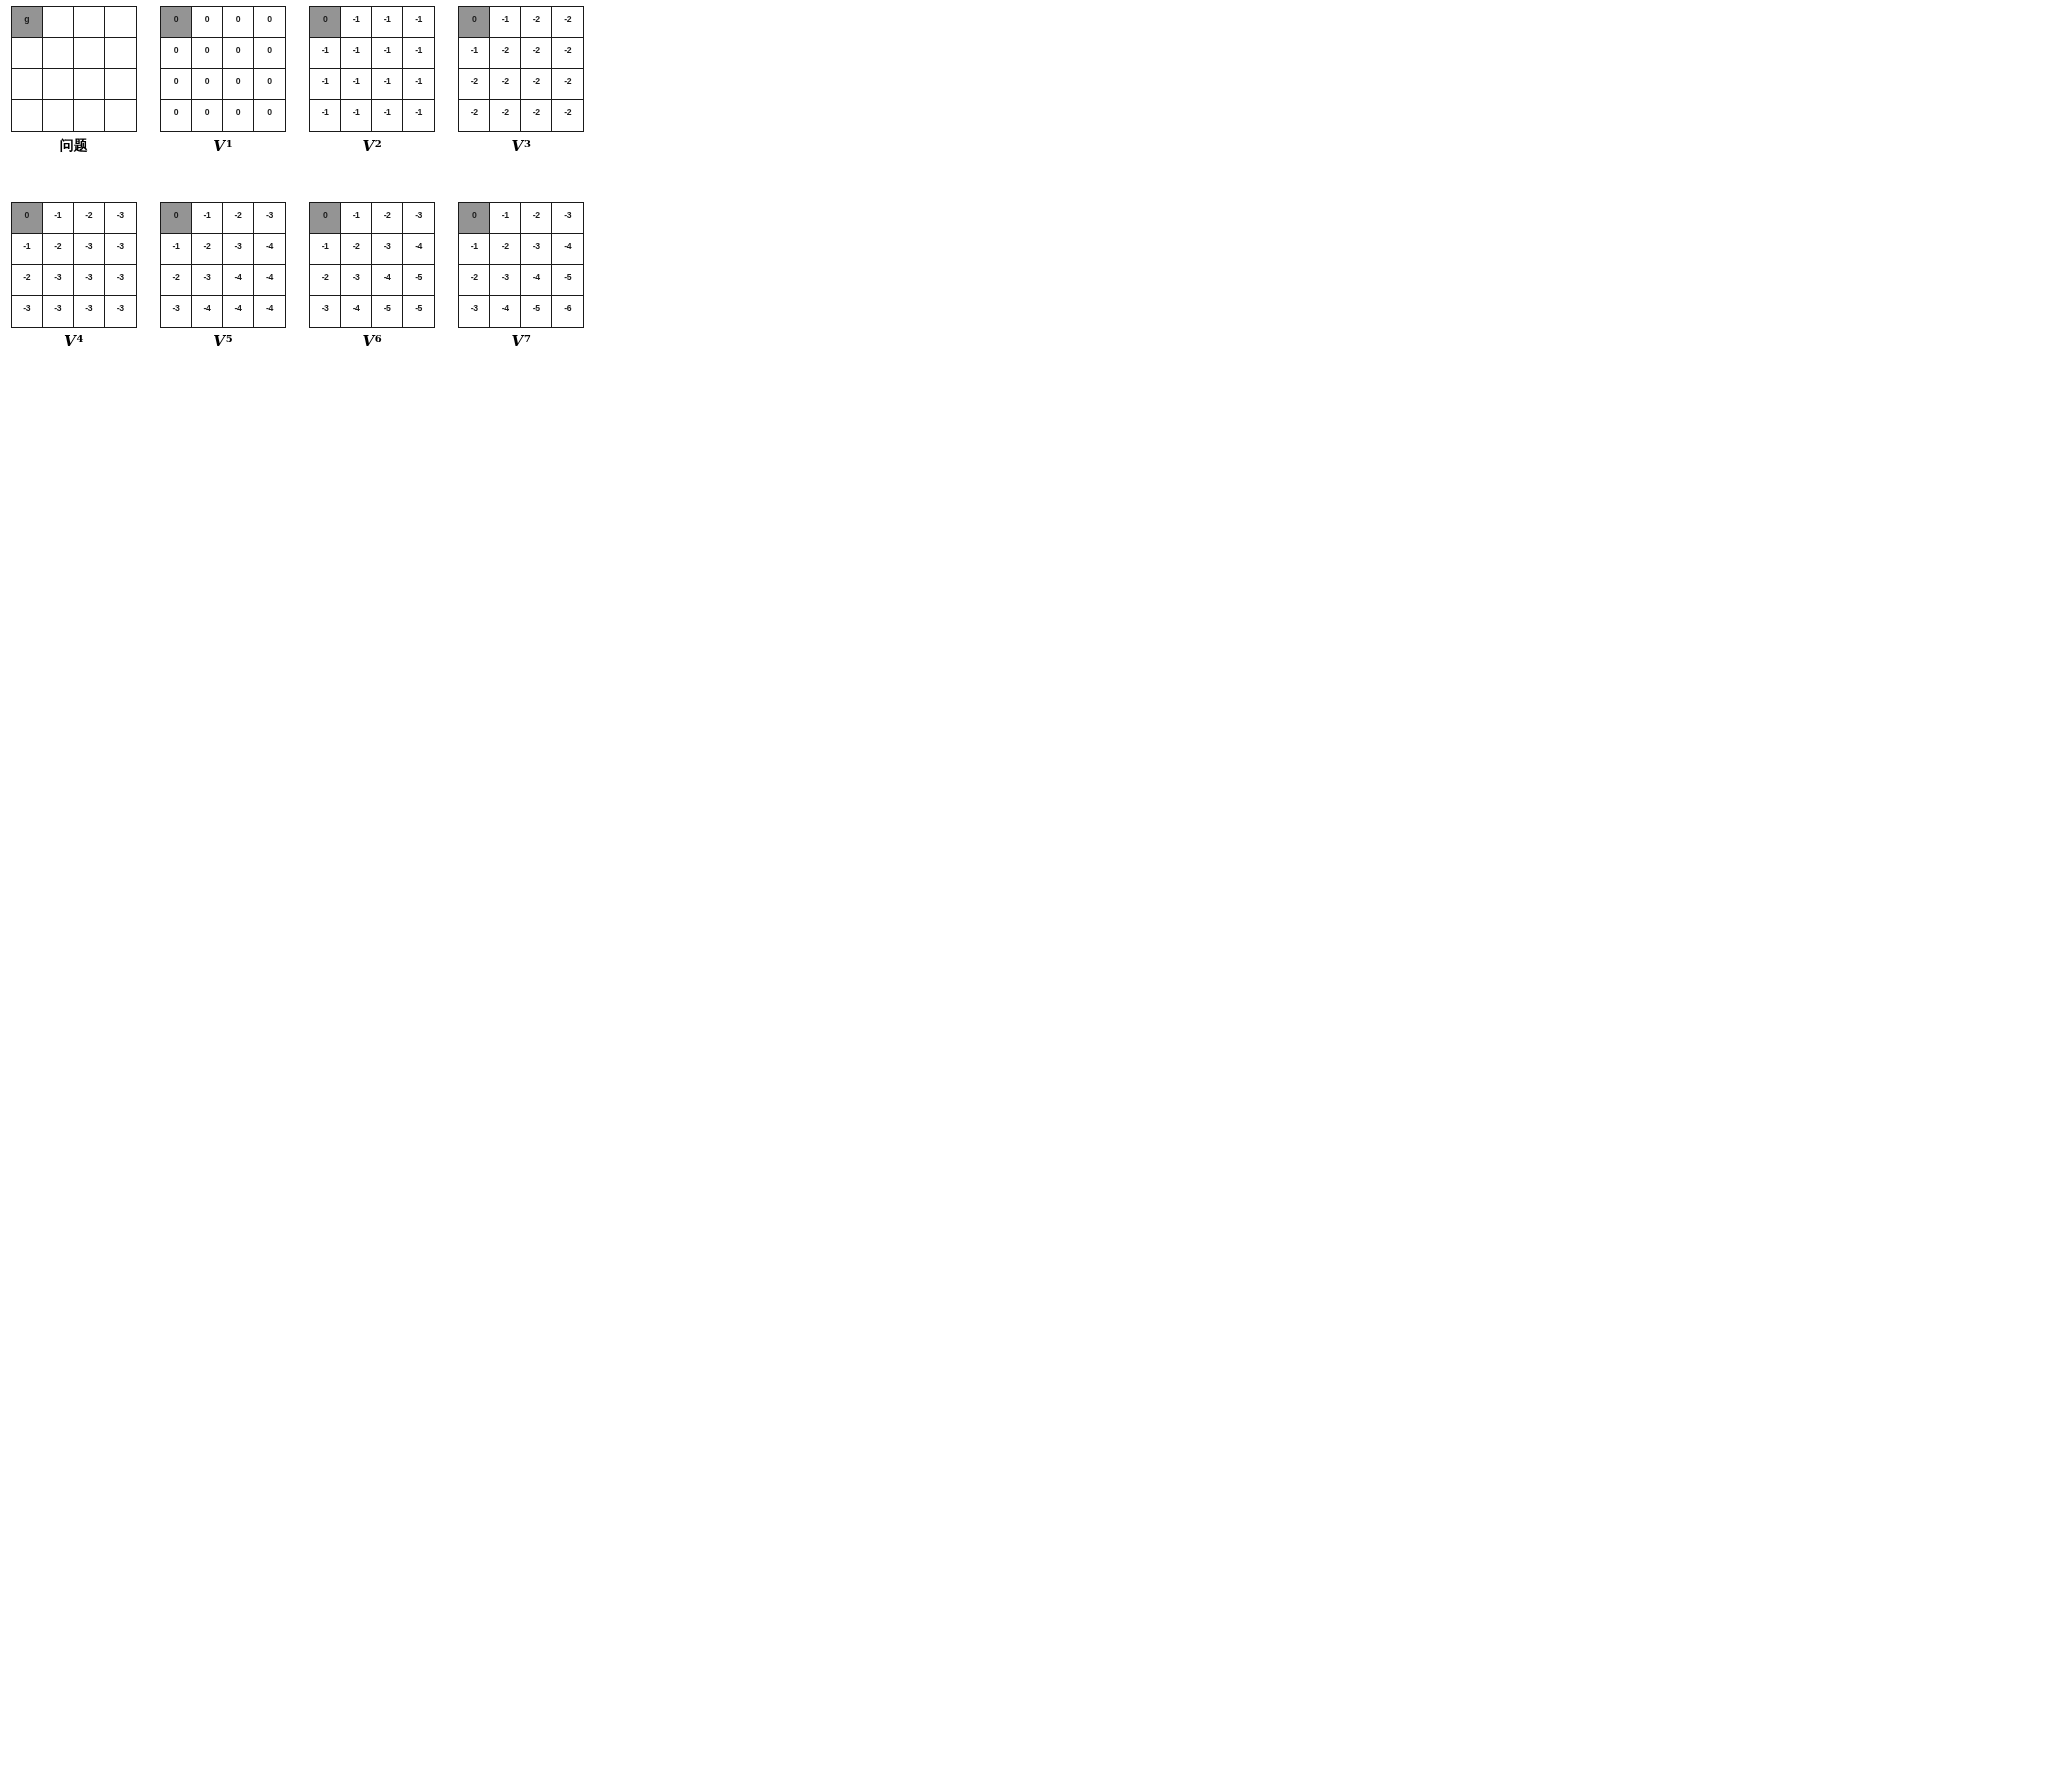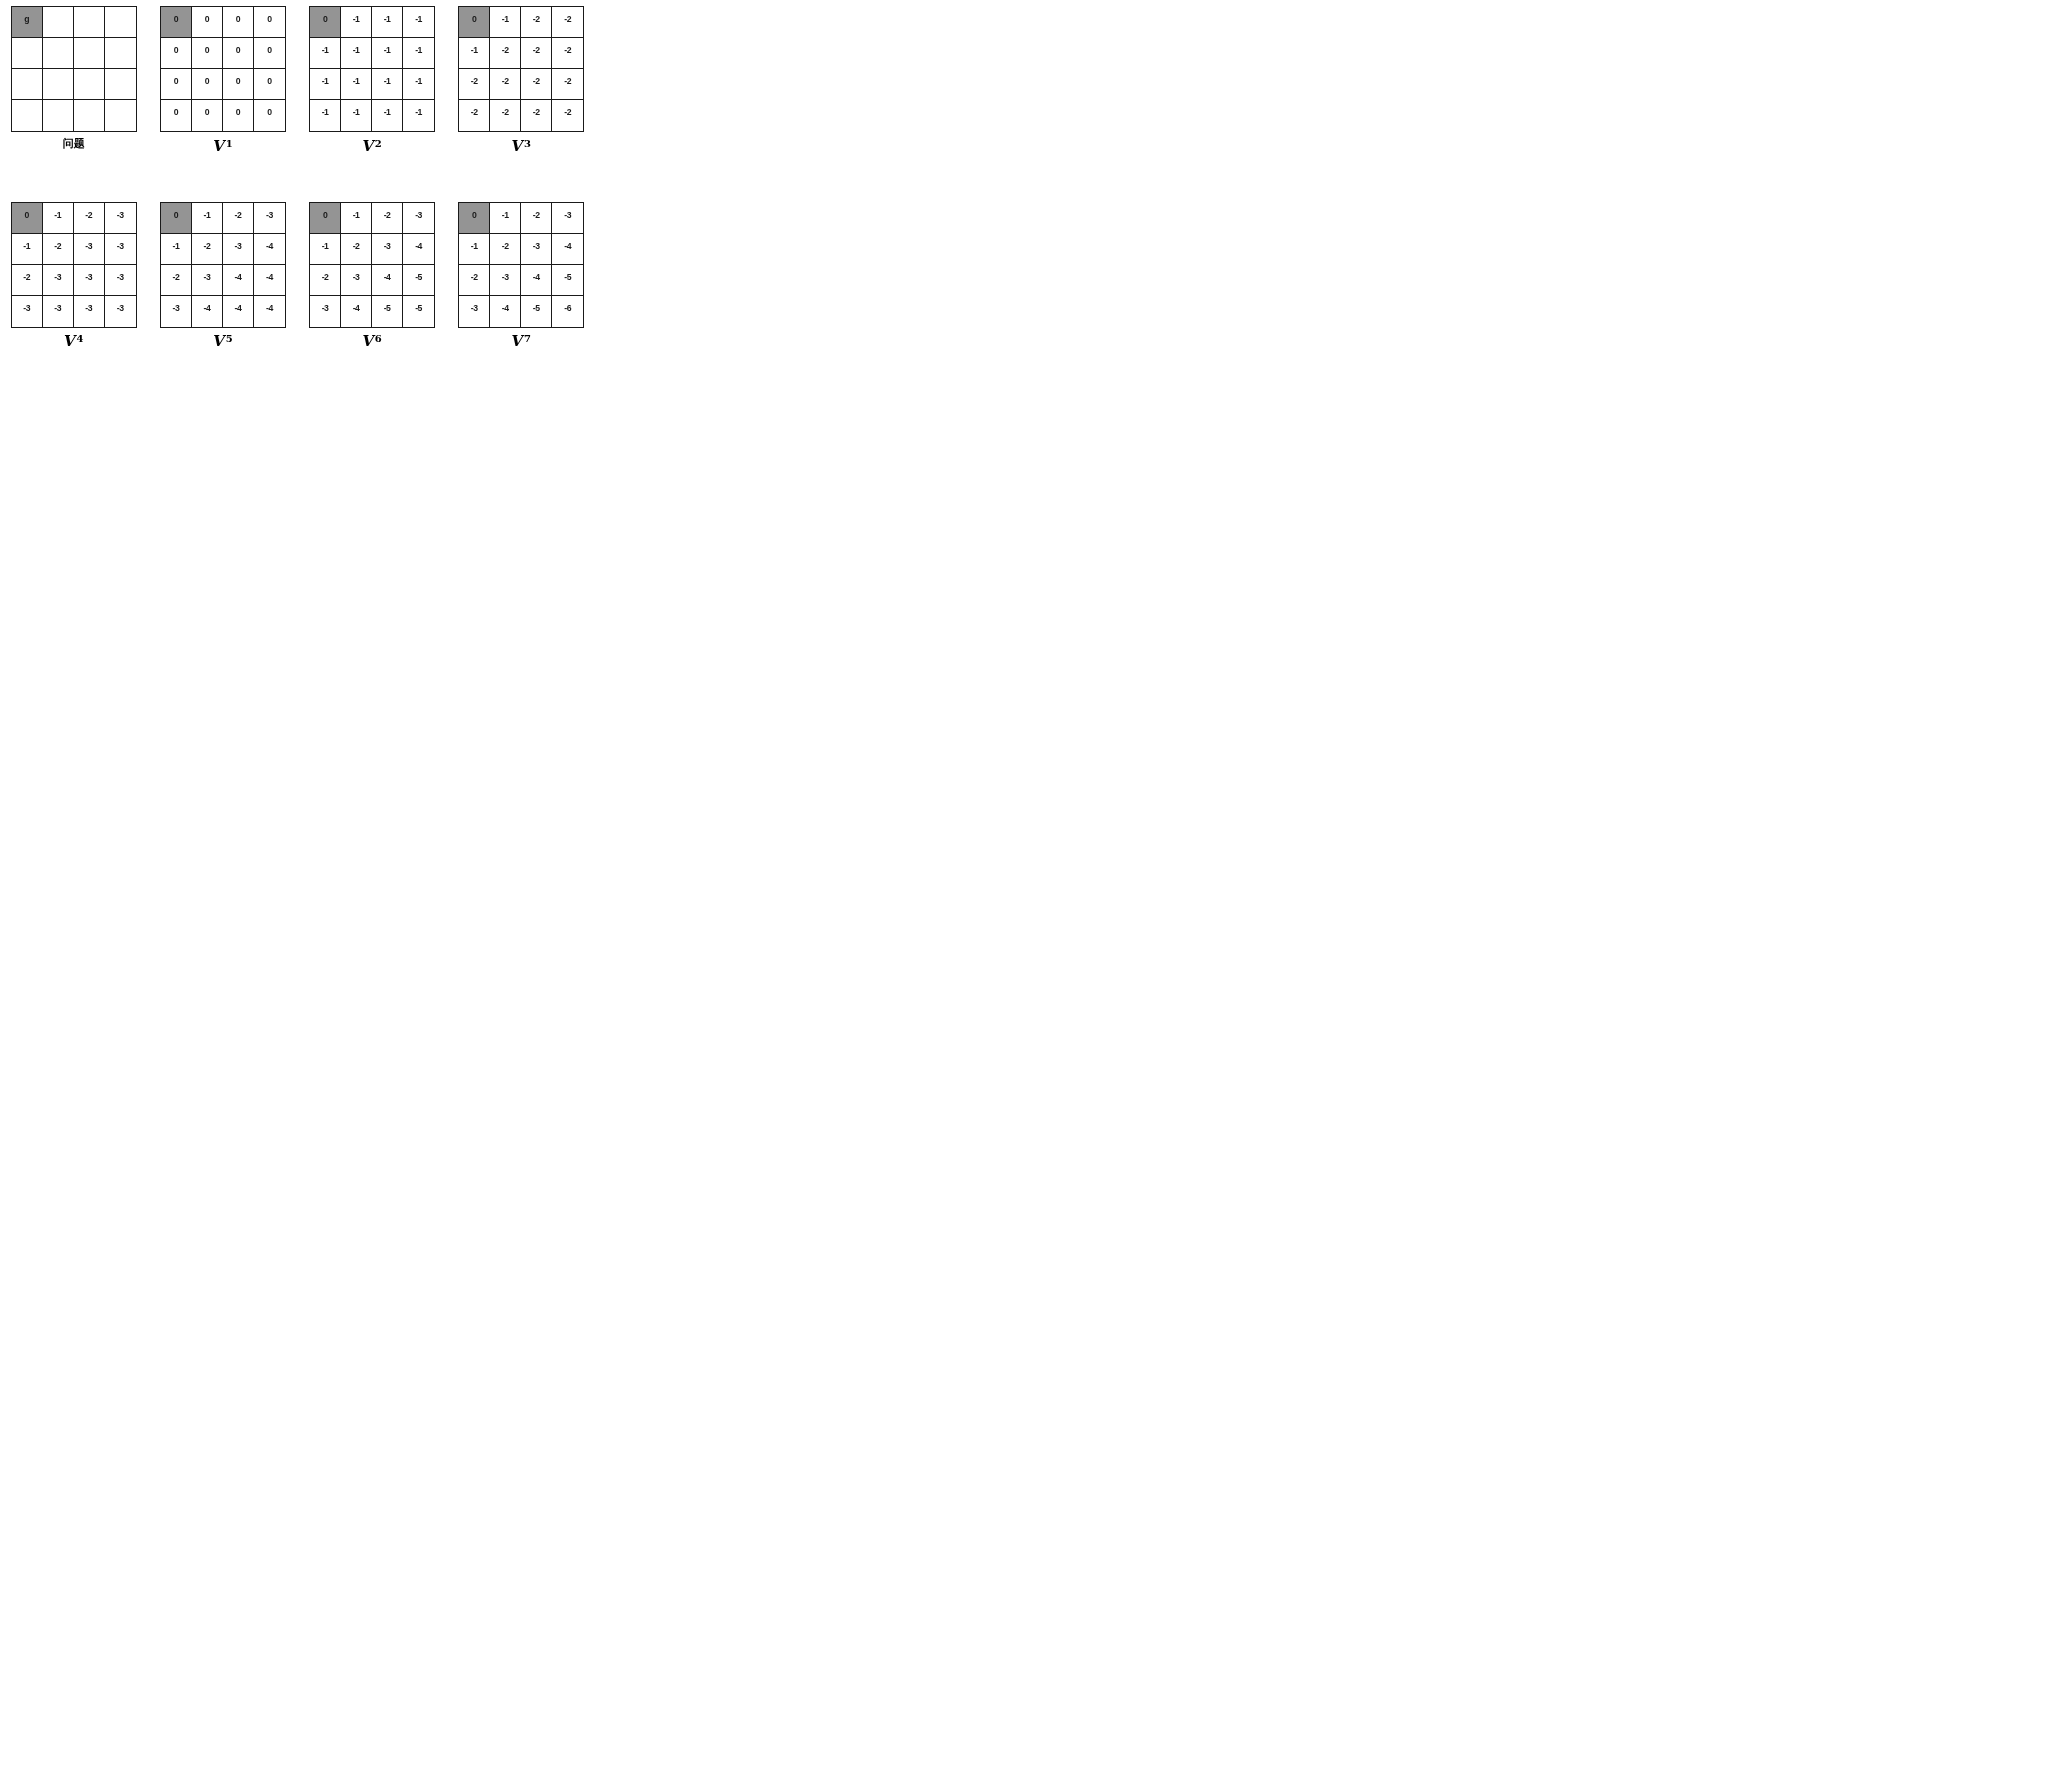--- a/index.html
+++ b/index.html
@@ -55,21 +55,21 @@
     margin-top: 5.8px;
     height: 19px;
     display: flex;
     align-items: flex-start;
     justify-content: center;
     color: #000000;
   }
   .label-cjk {
     font-family: "DejaVu Serif", "Liberation Serif", serif;
     font-weight: 900;
-    font-size: 11px;
+    font-size: 14px;
     line-height: 1.1;
   }
   .label-math {
     font-family: "DejaVu Serif", "Liberation Serif", serif;
     font-weight: 700;
     font-style: italic;
     font-size: 15px;
     line-height: 1.1;
   }
   .label-sub {

